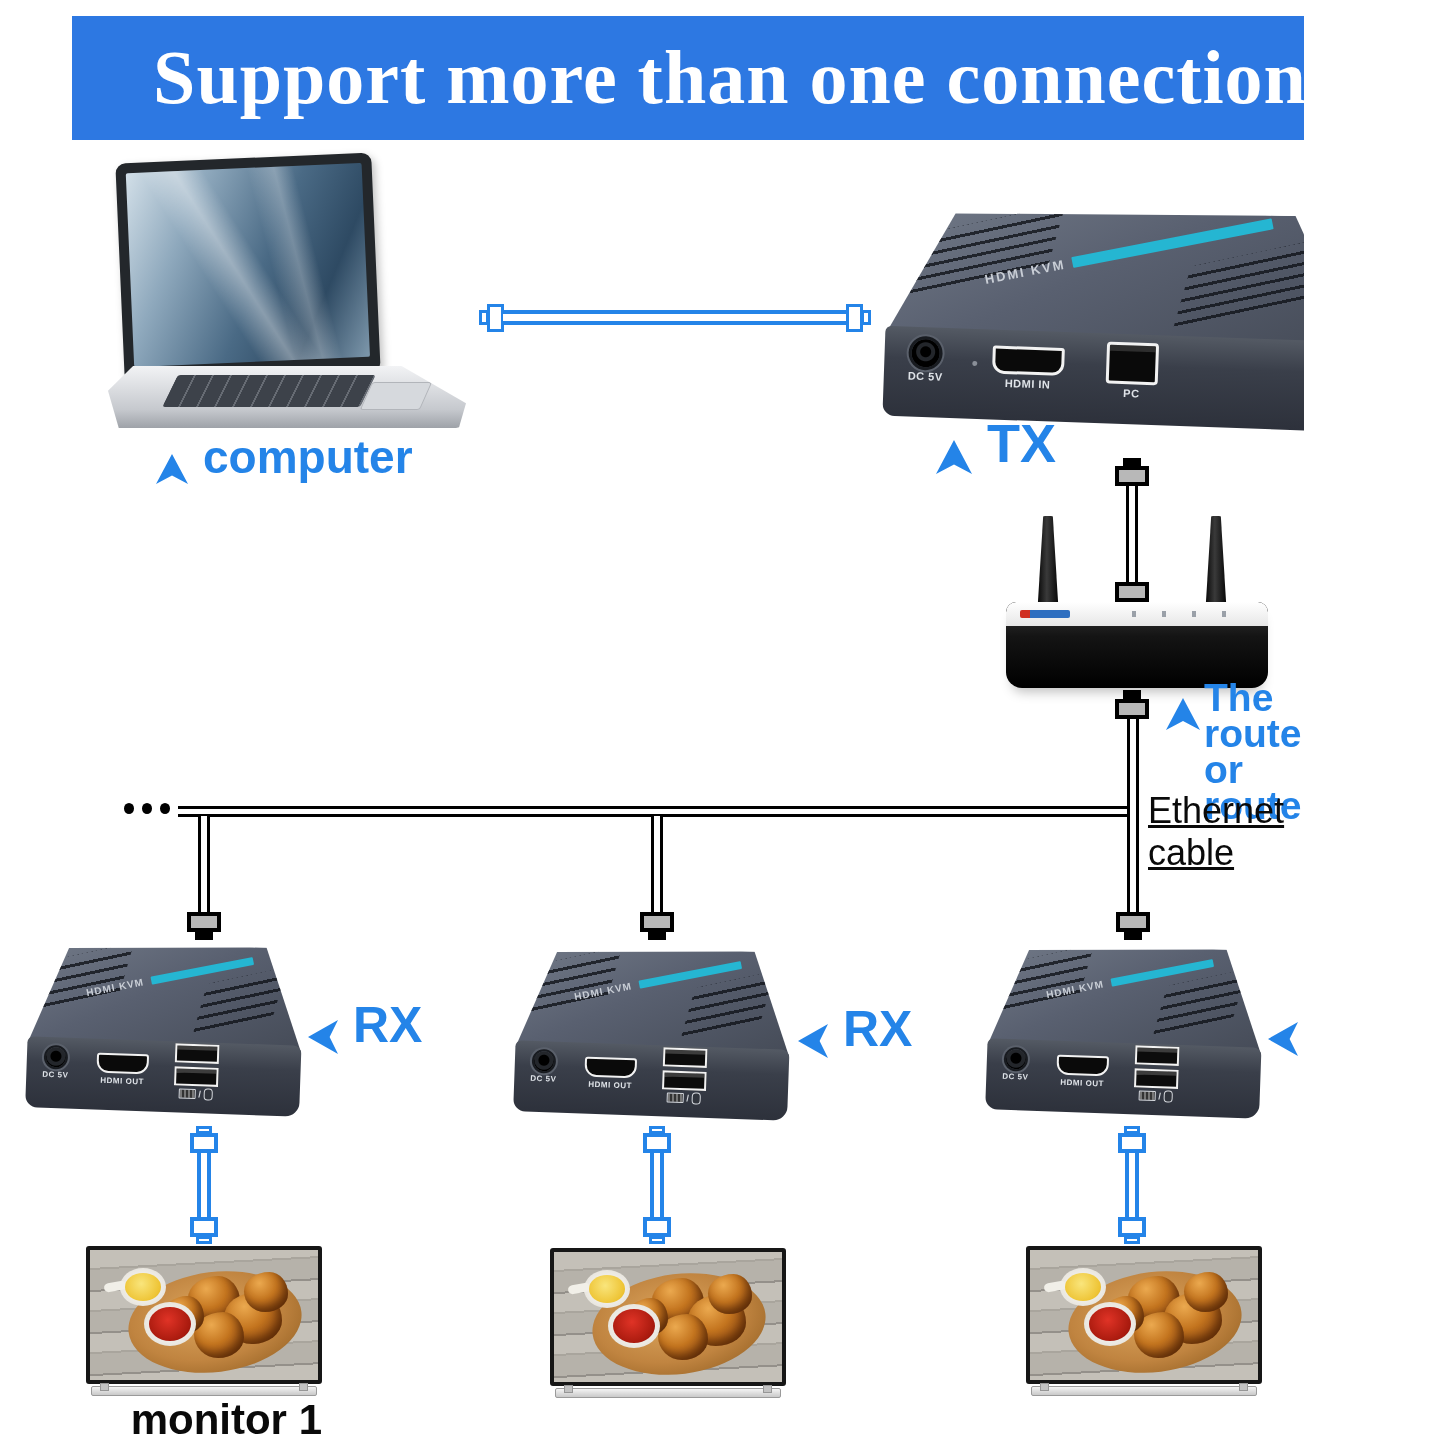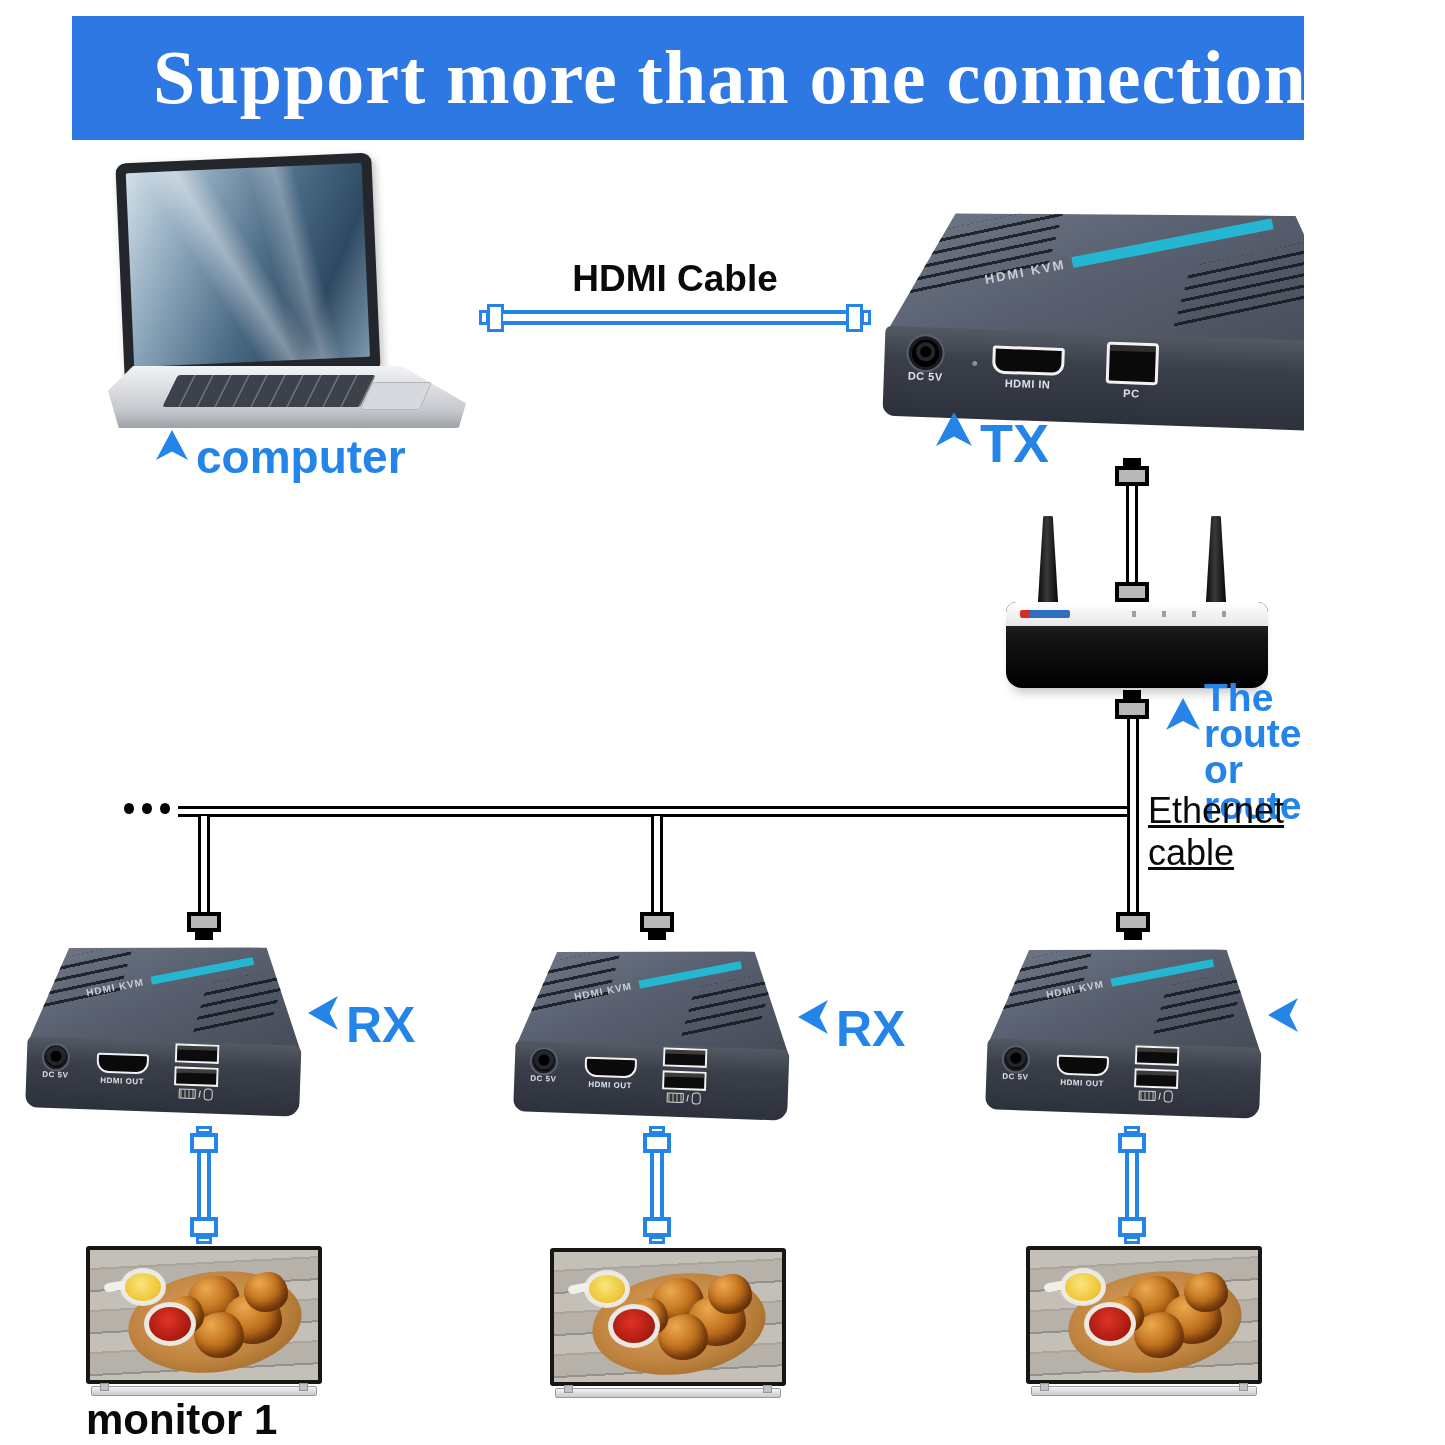--- a/index.html
+++ b/index.html
@@ -5,21 +5,21 @@
   html,body{margin:0;padding:0;background:#fff;}
   .canvas{position:relative;width:1304px;height:1445px;background:#fff;overflow:hidden;
           font-family:"Liberation Sans",sans-serif;}
 
   
   .banner{position:absolute;left:72px;top:16px;width:1316px;height:124px;background:#2d78e2;
           color:#fff;font-family:"Liberation Serif",serif;font-weight:bold;font-size:76px;
           text-align:center;line-height:122px;letter-spacing:1px;}
 
   
-  .blabel{position:absolute;color:#2484e8;font-weight:bold;display:flex;align-items:flex-start;gap:8px;}
+  .blabel{position:absolute;color:#2484e8;font-weight:bold;display:flex;align-items:flex-end;gap:15px;}
   .dart-up{width:32px;height:30px;background:#2484e8;clip-path:polygon(50% 0,100% 100%,50% 72%,0 100%);}
   .dart-left{width:30px;height:34px;background:#2484e8;clip-path:polygon(0 50%,100% 0,72% 50%,100% 100%);}
 
   
   .laptop{position:absolute;left:108px;top:158px;width:362px;height:274px;}
   .lt-screen{position:absolute;left:12px;top:0;width:256px;height:220px;background:#23272b;
              border-radius:10px;transform:rotate(-2.5deg);padding:10px 10px 16px 10px;box-sizing:border-box;
              box-shadow:3px 4px 8px rgba(0,0,0,.25);}
   .lt-display{width:100%;height:100%;border-radius:2px;position:relative;overflow:hidden;
               background:linear-gradient(115deg,#d2dfe8 0%,#8fa9bd 25%,#4a6a85 55%,#2e4a63 78%,#7e98ac 100%);}
@@ -143,21 +143,20 @@
     <div class="lt-base">
       <div class="lt-kbd"></div>
       <div class="lt-pad"></div>
     </div>
   </div>
   <div class="blabel" style="left:156px;top:430px;font-size:46px;">
     <span class="dart-up"></span>
     <span>computer</span>
   </div>
 
-  <div class="klabel" style="left:488px;top:258px;width:374px;text-align:center;font-size:37px;font-weight:bold;">HDMI Cable</div>
   <div>
     <div class="htab" style="left:479px;top:310px;"></div>
     <div class="hcap" style="left:487px;top:304px;"></div>
     <div class="hbar" style="left:503px;top:310px;width:344px;"></div>
     <div class="hcap" style="left:846px;top:304px;"></div>
     <div class="htab" style="left:861px;top:310px;"></div>
   </div>
 
   <div class="dev" style="left:886px;top:210px;width:472px;height:214px;">
     <div class="dev-top">
@@ -297,21 +296,21 @@
       <div class="cup" style="left:30px;top:18px;width:46px;height:38px;">
         <div class="cup-handle" style="left:-16px;top:14px;"></div>
         <div class="fill yellow"></div>
       </div>
       <div class="cup" style="left:54px;top:52px;width:52px;height:44px;">
         <div class="fill red"></div>
       </div>
     </div>
     <div class="mon-stand"></div>
   </div>
-  <div class="klabel" style="left:86px;top:1396px;width:236px;text-align:left;font-size:42px;font-weight:bold;">monitor 1</div>
+  <div class="klabel" style="left:86px;top:1396px;width:236px;text-align:right;font-size:42px;font-weight:bold;">monitor 1</div>
 
   <div class="dev small" style="left:516px;top:948px;width:274px;height:168px;">
     <div class="dev-top">
       <div class="vent v1"></div>
       <div class="vent v2"></div>
       <div class="dev-brand">
         <span class="brand-txt">HDMI KVM</span>
         <span class="cyanbar"></span>
       </div>
     </div>

